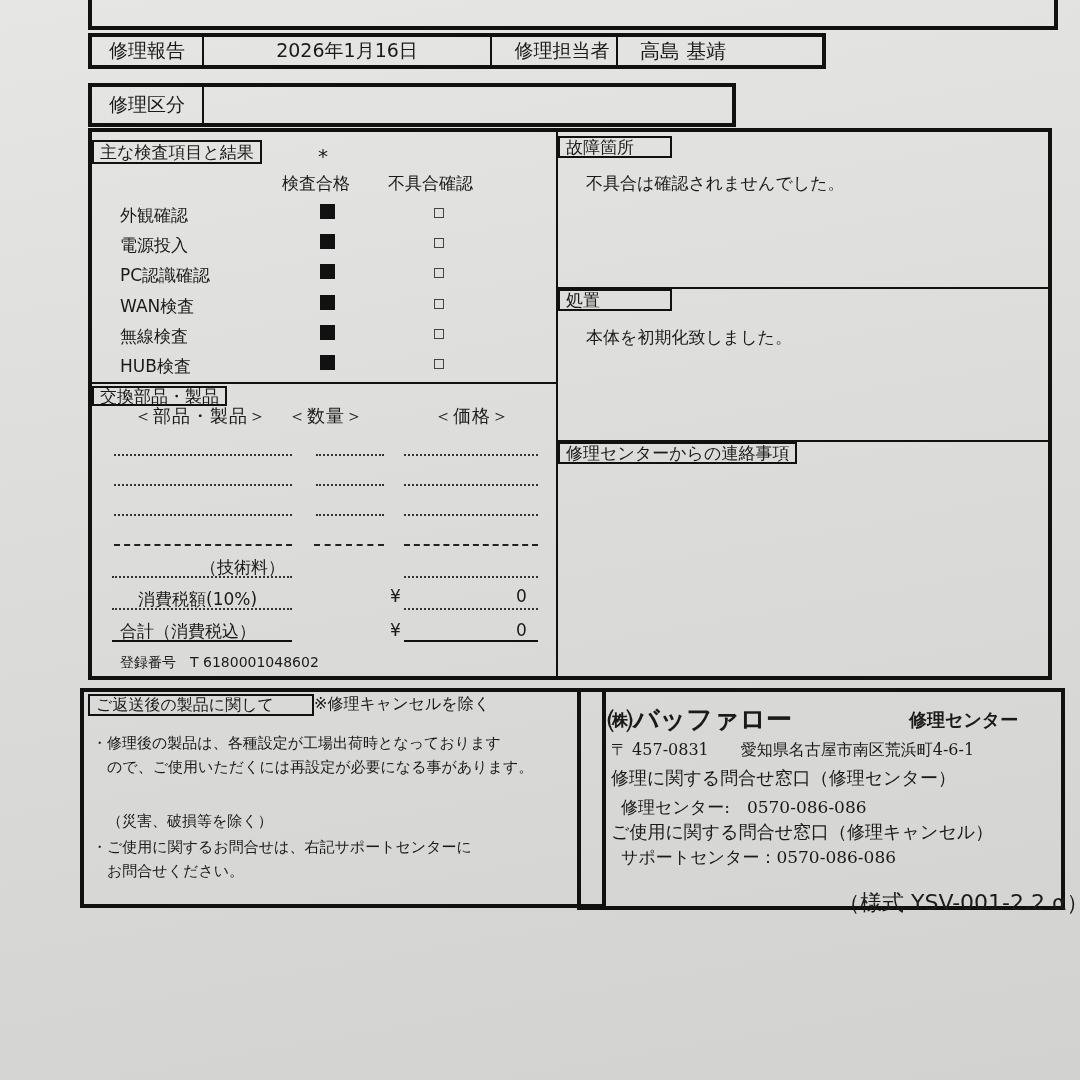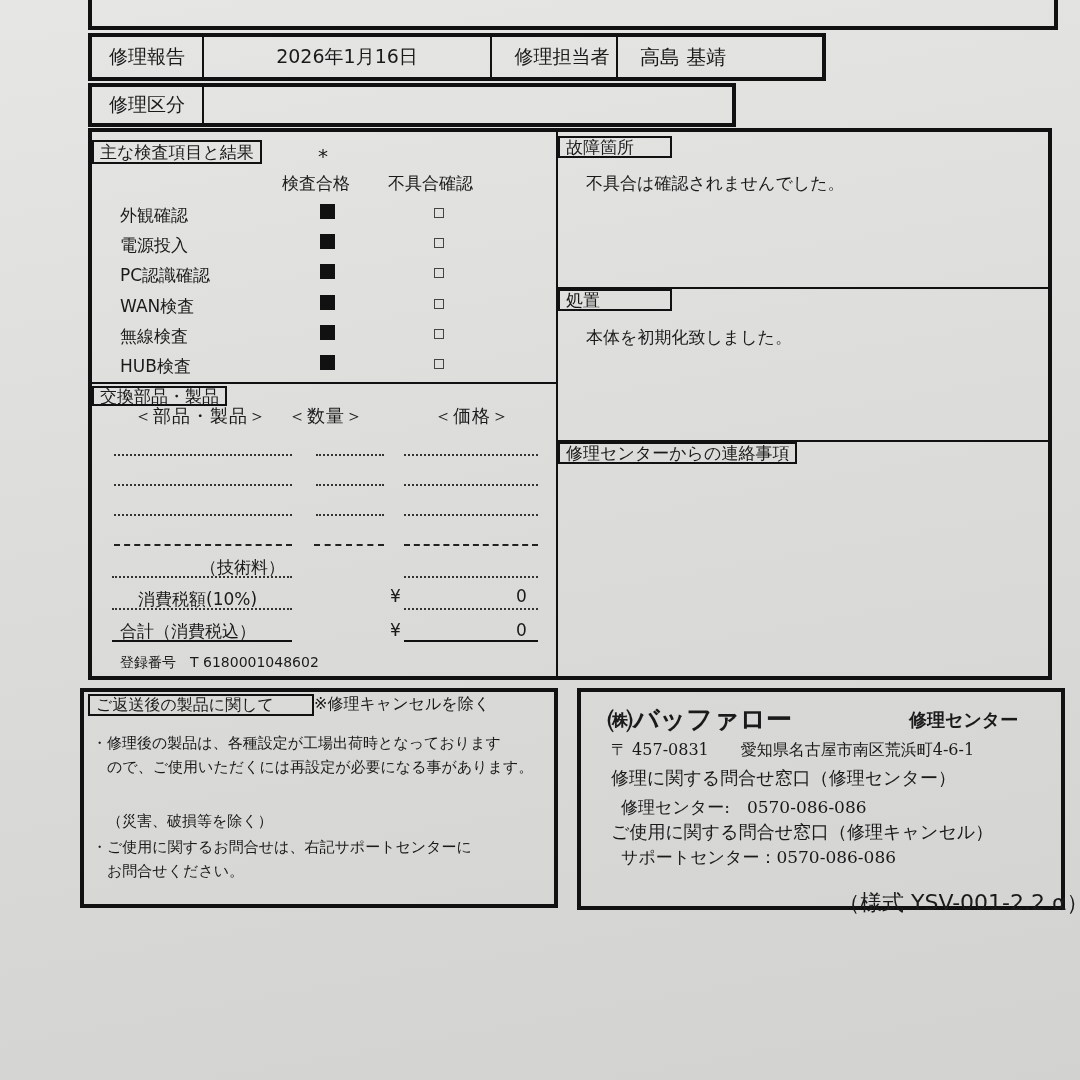--- a/index.html
+++ b/index.html
@@ -7,21 +7,21 @@
     width:1080px; height:1080px; overflow:hidden;
     background: linear-gradient(170deg, #e6e6e4 0%, #dcdcda 45%, #d2d2d0 100%);
     font-family: "DejaVu Sans", "Liberation Sans", sans-serif;
     color:#1a1a1a;
     position:relative;
   }
   .abs { position:absolute; }
   .top-box { left:88px; top:-10px; width:962px; height:32px; border:4px solid #111; }
 
   
-  .hdr { left:88px; top:33px; width:738px; height:48px; display:flex; border:4px solid #111; box-sizing:border-box; }
+  .hdr { left:88px; top:33px; width:738px; height:36px; display:flex; border:4px solid #111; box-sizing:border-box; }
   .hdr .c { display:flex; align-items:center; font-size:19px; border-right:2px solid #111; }
   .hdr .c:last-child { border-right:none; }
   .hdr .lbl { width:110px; justify-content:center; }
   .hdr .date { width:286px; justify-content:center; }
   .hdr .who-lbl { width:108px; justify-content:center;margin-left:16px; }
   .hdr .who { flex:1; padding-left:22px; font-size:20px; }
 
   .cls { left:88px; top:83px; width:648px; height:44px; display:flex; border:4px solid #111; box-sizing:border-box; }
   .cls .c { display:flex; align-items:center; font-size:19px; }
   .cls .lbl { width:110px; justify-content:center; border-right:2px solid #111; }
@@ -43,21 +43,21 @@
 
   .parts-head { position:absolute; font-size:18px; letter-spacing:1px; }
   .dots { position:absolute; border-bottom:2px dotted #333; height:0; }
   .dash { position:absolute; border-bottom:2px dashed #222; height:0; }
   .solid { position:absolute; border-bottom:2px solid #111; height:0; }
   .txt { position:absolute; font-size:17px; white-space:nowrap; }
 
   .section-text { position:absolute; font-size:17px; }
 
   
-  .bl { left:80px; top:688px; width:478px; height:220px; border:4px solid #111; box-sizing:border-box; }
+  .bl { left:80px; top:688px; width:526px; height:220px; border:4px solid #111; box-sizing:border-box; }
   .bl .line { position:absolute; left:8px; font-size:15px; white-space:nowrap; }
   
   .br { left:577px; top:688px; width:488px; height:222px; border:4px solid #111; box-sizing:border-box; }
   .br .line { position:absolute; white-space:nowrap; }
   .serif { font-family: "DejaVu Serif", "Liberation Serif", serif; }
 
   .footer { left:838px; top:888px; font-size:22px; white-space:nowrap; }
 </style>
 </head>
 <body>

